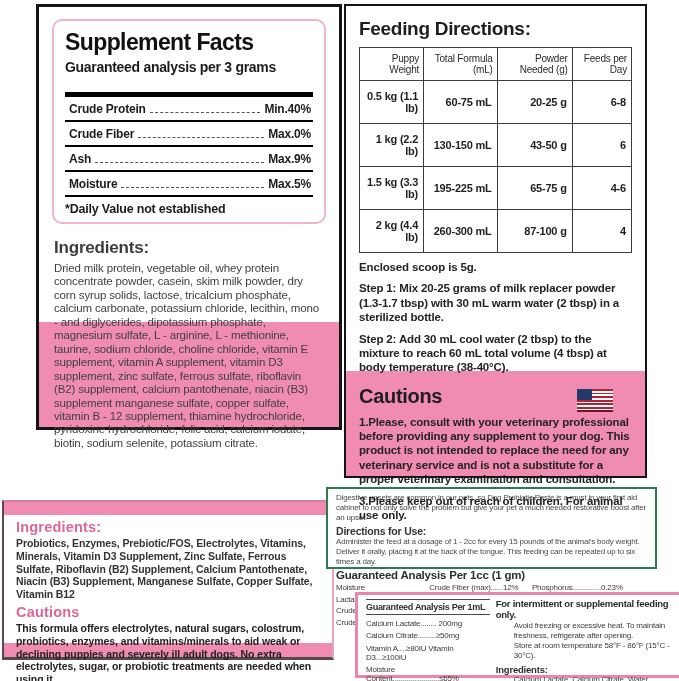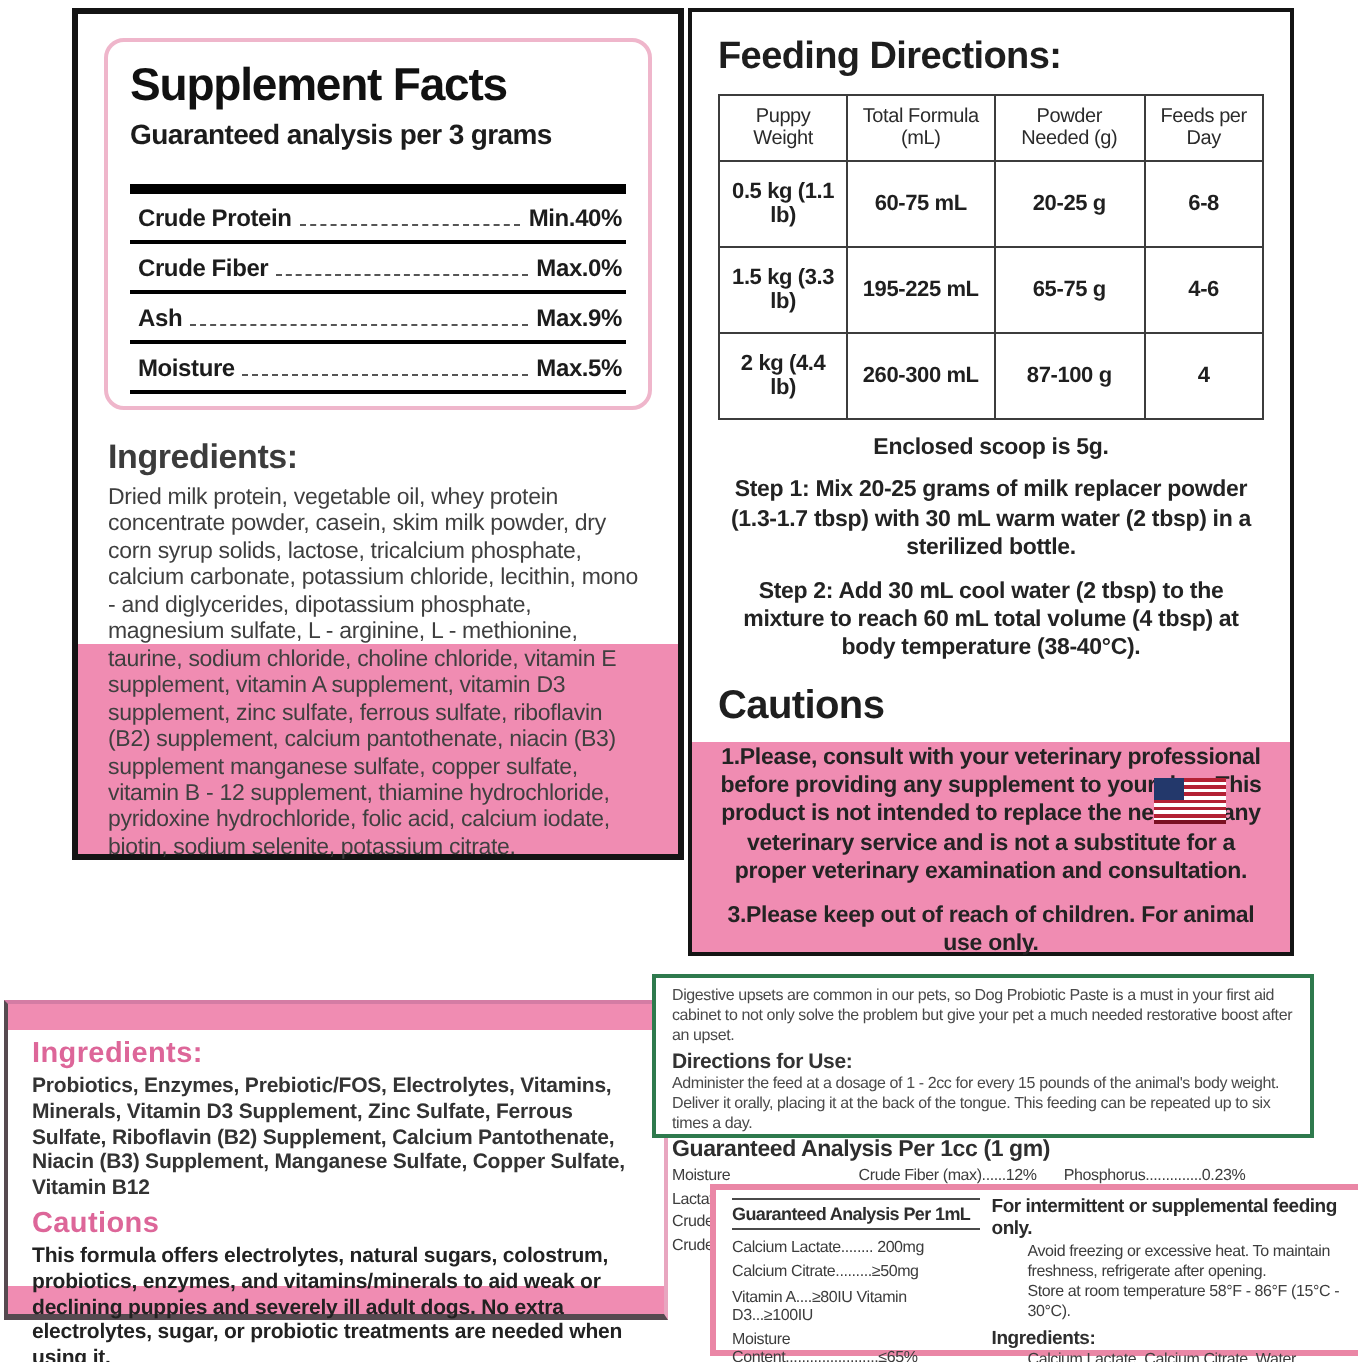--- a/index.html
+++ b/index.html
@@ -22,24 +22,24 @@
   .sf-row { display:flex; align-items:baseline; font-size:12px; font-weight:bold; color:#1c1c1c; padding:5px 2px 4px 4px; border-bottom:2px solid #000; letter-spacing:-0.2px; }
   .sf-leader { flex:1; border-bottom:1.6px dashed #555; margin:0 4px 3px 4px; }
   .sf-note { font-size:12.5px; font-weight:bold; color:#1c1c1c; padding-top:5px; letter-spacing:-0.2px; }
 
   .ing-head { font-size:17px; font-weight:bold; color:#3c3c3c; margin:14px 0 4px 2px; letter-spacing:-0.2px; }
   .ing-text { font-size:11.5px; line-height:1.17; color:#3f3f3f; letter-spacing:-0.15px; padding:0 2px; }
 
   
   .fd-head { font-size:19px; font-weight:bold; color:#1e1e1e; letter-spacing:-0.3px; margin-bottom:7px; }
   table.fd { width:100%; border-collapse:collapse; }
-  table.fd th, table.fd td { border:1.5px solid #3c3c3c; text-align:center; vertical-align:middle; }
+  table.fd th, table.fd td { border:1.5px solid #3c3c3c; text-align:right; vertical-align:middle; }
   table.fd th { font-size:10px; font-weight:normal; color:#2b2b2b; padding:5px 4px; letter-spacing:-0.2px; }
   table.fd td { font-size:11px; font-weight:bold; color:#1f1f1f; padding:9px 5px; letter-spacing:-0.2px; }
-  .rp-text { font-size:11.5px; font-weight:bold; color:#232323; line-height:1.25; letter-spacing:-0.15px; margin-top:7px;text-align:center; }
+  .rp-text { font-size:11.5px; font-weight:bold; color:#232323; line-height:1.25; letter-spacing:-0.15px; margin-top:7px; }
   .ca-head { font-size:20px; font-weight:bold; color:#1e1e1e; margin-top:10px; letter-spacing:-0.3px; }
 
   .flag { position:absolute; right:32px; bottom:64px; width:36px; height:23px; z-index:2;
           background:repeating-linear-gradient(180deg,#b32134 0 1.8px,#ffffff 1.8px 3.6px);
           border-bottom:2px solid #7a1022; }
   .flag .canton { position:absolute; left:0; top:0; width:15px; height:11px; background:#23386b; }
 
   
   #paste-box { position:absolute; left:2px; top:500px; width:332px; height:160px; background:#fff;
                border-top:2px solid #d47ca4; border-right:2px solid #e8a6c0;
@@ -98,20 +98,21 @@
         <div class="sf-row">
           <span>Ash</span>
           <span class="sf-leader"></span>
           <span>Max.9%</span>
         </div>
         <div class="sf-row">
           <span>Moisture</span>
           <span class="sf-leader"></span>
           <span>Max.5%</span>
         </div>
+        <div class="sf-note">*Daily Value not established</div>
       </div>
       <div class="ing-head">Ingredients:</div>
       <div class="ing-text">Dried milk protein, vegetable oil, whey protein concentrate powder, casein, skim milk powder, dry corn syrup solids, lactose, tricalcium phosphate, calcium carbonate, potassium chloride, lecithin, mono - and diglycerides, dipotassium phosphate, magnesium sulfate, L - arginine, L - methionine, taurine, sodium chloride, choline chloride, vitamin E supplement, vitamin A supplement, vitamin D3 supplement, zinc sulfate, ferrous sulfate, riboflavin (B2) supplement, calcium pantothenate, niacin (B3) supplement manganese sulfate, copper sulfate, vitamin B - 12 supplement, thiamine hydrochloride, pyridoxine hydrochloride, folic acid, calcium iodate, biotin, sodium selenite, potassium citrate.</div>
     </div>
   </div>
 
   <div class="panel" id="panel-right">
     <div class="pink-band"></div>
     <div class="flag">
         <span class="canton"></span>
@@ -124,20 +125,26 @@
           <th>Puppy Weight</th>
           <th>Total Formula (mL)</th>
           <th>Powder Needed (g)</th>
           <th>Feeds per Day</th>
         </tr>
         <tr>
           <td>0.5 kg (1.1 lb)</td>
           <td>60-75 mL</td>
           <td>20-25 g</td>
           <td>6-8</td>
+        </tr>
+        <tr>
+          <td>1 kg (2.2 lb)</td>
+          <td>130-150 mL</td>
+          <td>43-50 g</td>
+          <td>6</td>
         </tr>
         <tr>
           <td>1.5 kg (3.3 lb)</td>
           <td>195-225 mL</td>
           <td>65-75 g</td>
           <td>4-6</td>
         </tr>
         <tr>
           <td>2 kg (4.4 lb)</td>
           <td>260-300 mL</td>

